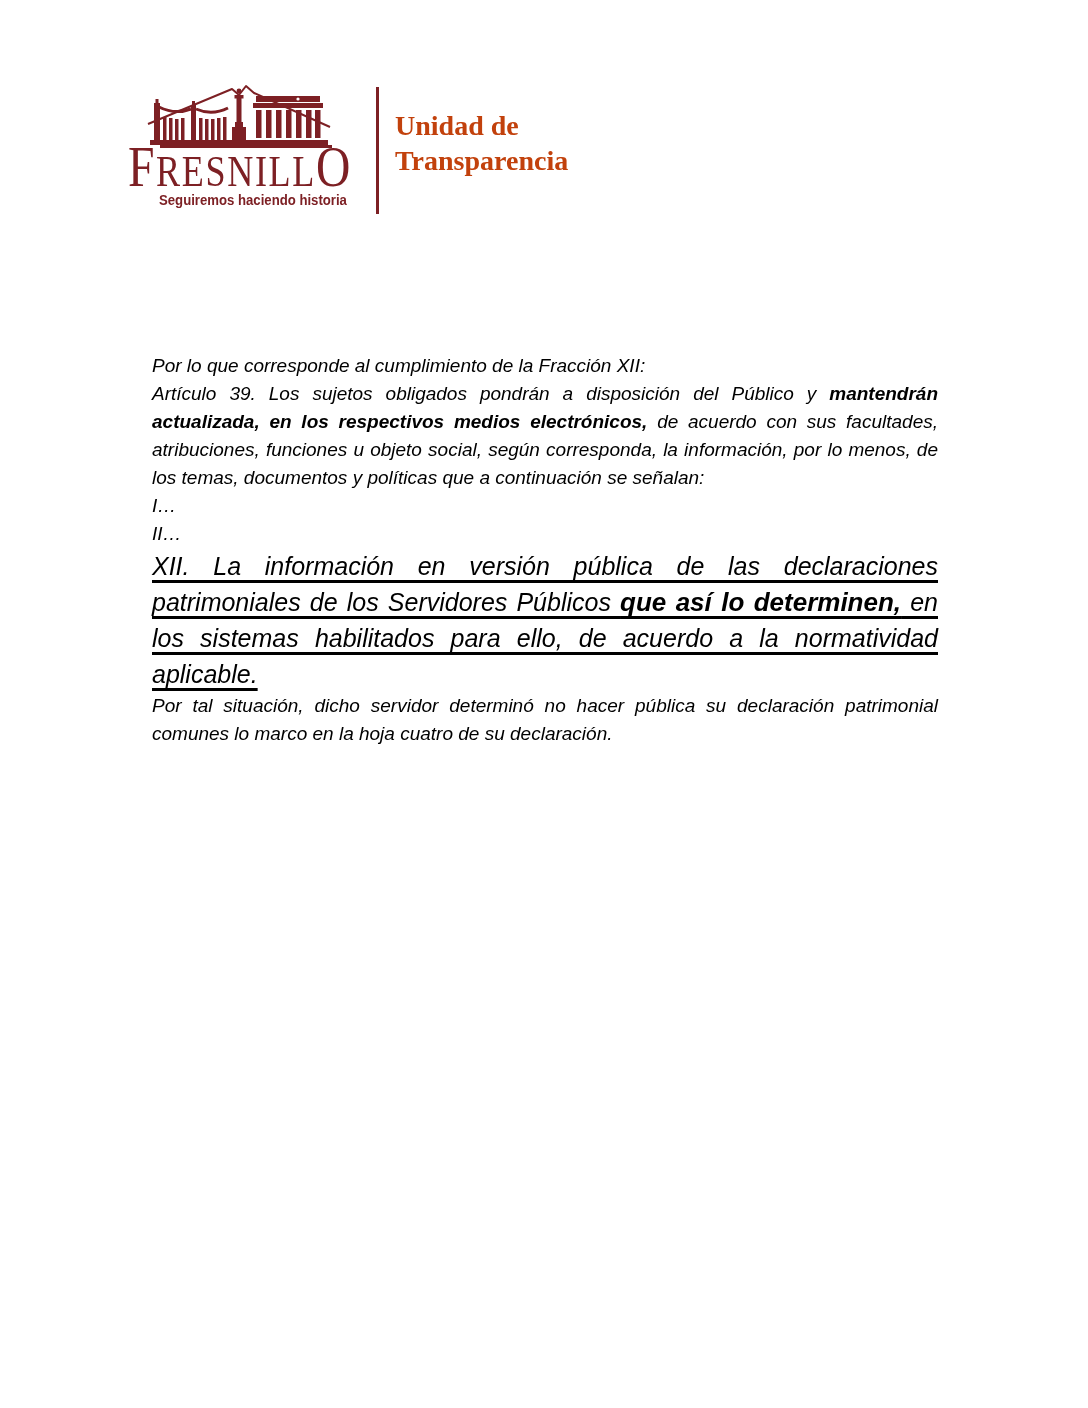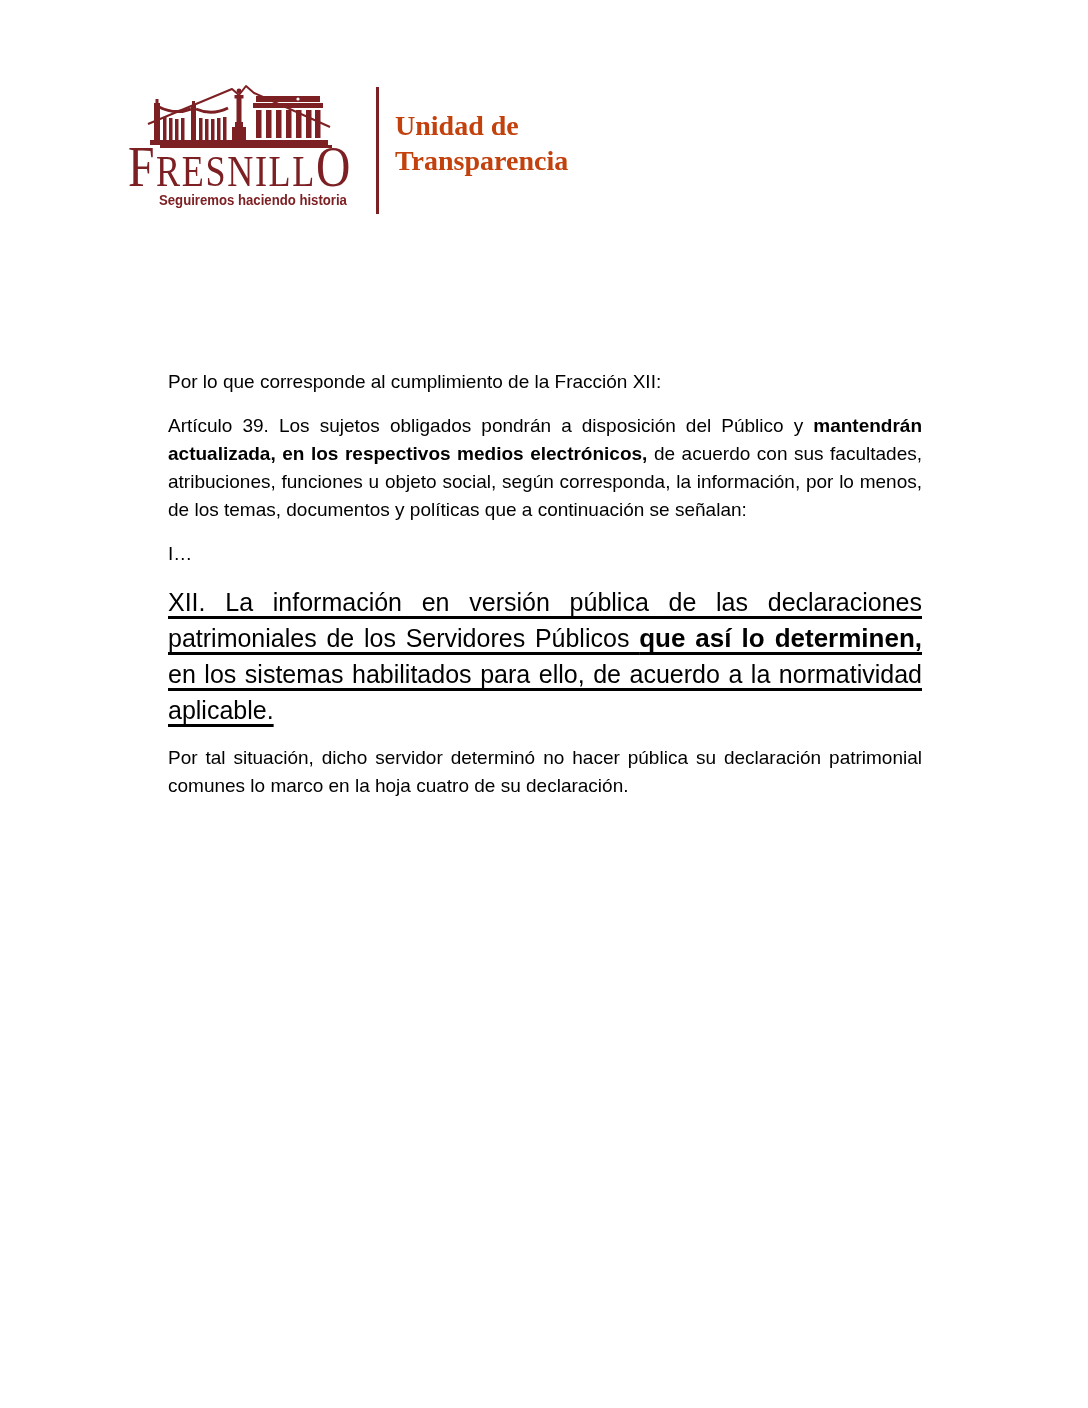--- a/index.html
+++ b/index.html
@@ -80,21 +80,21 @@
   
   .doc-body {
     position: absolute;
     left: 152px;
     top: 352px;
     width: 786px;
     font-size: 19px;
     line-height: 28px;
     text-align: justify;
   }
-  .doc-body p { margin: 16px; }
+  .doc-body p { margin: 0; font-style: italic; }
   .p-law        { margin-top: 53px; }
   .p-article39  { margin-top: 23px; }
   .p-item-one   { margin-top: 23px; }
   .p-item-two   { margin-top: 22px; }
   .p-fraction12 {
     margin-top: 15px;
     font-size: 25px;
     line-height: 36px;
     text-decoration: underline;
     text-decoration-thickness: 3px;
@@ -178,20 +178,21 @@
 
   <main class="doc-body">
 
     <p class="p-intro">Por lo que corresponde al cumplimiento de la Fracción XII:</p>
 
 
     <p class="p-article39"><span>Artículo 39. Los sujetos obligados pondrán a disposición del Público y </span><span class="bold-run">mantendrán actualizada, en los respectivos medios electrónicos,</span><span> de acuerdo con sus facultades, atribuciones, funciones u objeto social, según corresponda, la información, por lo menos,  de los temas, documentos y políticas que a continuación se señalan:</span></p>
 
     <p class="p-item-one">I…</p>
 
+    <p class="p-item-two">II…</p>
 
     <p class="p-fraction12"><span>XII. La información en versión pública de las declaraciones patrimoniales de los Servidores Públicos </span><span class="big-bold"> que así lo determinen,</span><span> en los sistemas habilitados para ello, de acuerdo a la normatividad aplicable.</span></p>
 
     <p class="p-conclusion">Por tal situación, dicho servidor determinó no hacer pública su declaración patrimonial comunes lo marco en la hoja cuatro de su declaración.</p>
 
   </main>
 
 </div>
 
 </body></html>

